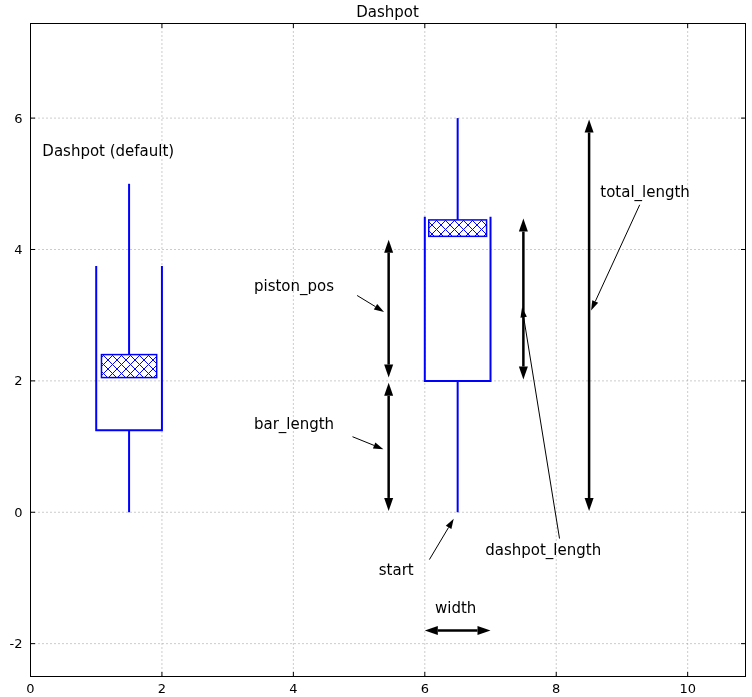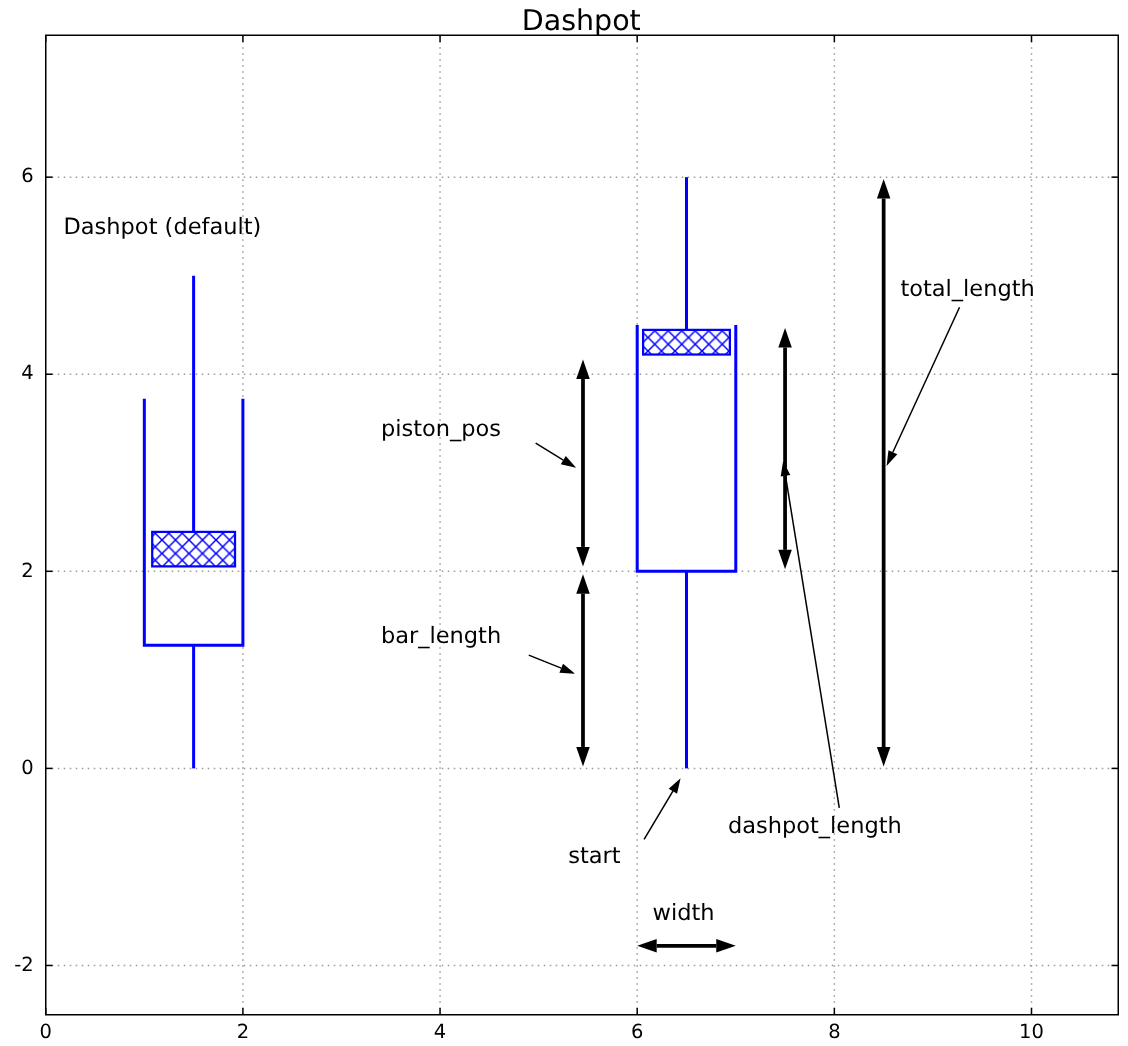--- a/index.html
+++ b/index.html
@@ -10,21 +10,21 @@
     background: #ffffff;
     font-family: "DejaVu Sans", "Liberation Sans", sans-serif;
     overflow: hidden;
   }
   #plot-title {
     position: absolute;
     left: 30px;
     top: 3px;
     width: 715px;
     text-align: center;
-    font-size: 19px;
+    font-size: 15px;
     color: #000000;
   }
   svg text { font-family: "DejaVu Sans", "Liberation Sans", sans-serif; fill: #000000; }
   svg text.tick { font-size: 13px; }
   svg text.ann { font-size: 15px; }
 </style>
 </head>
 <body>
 
 <div id="figure">

